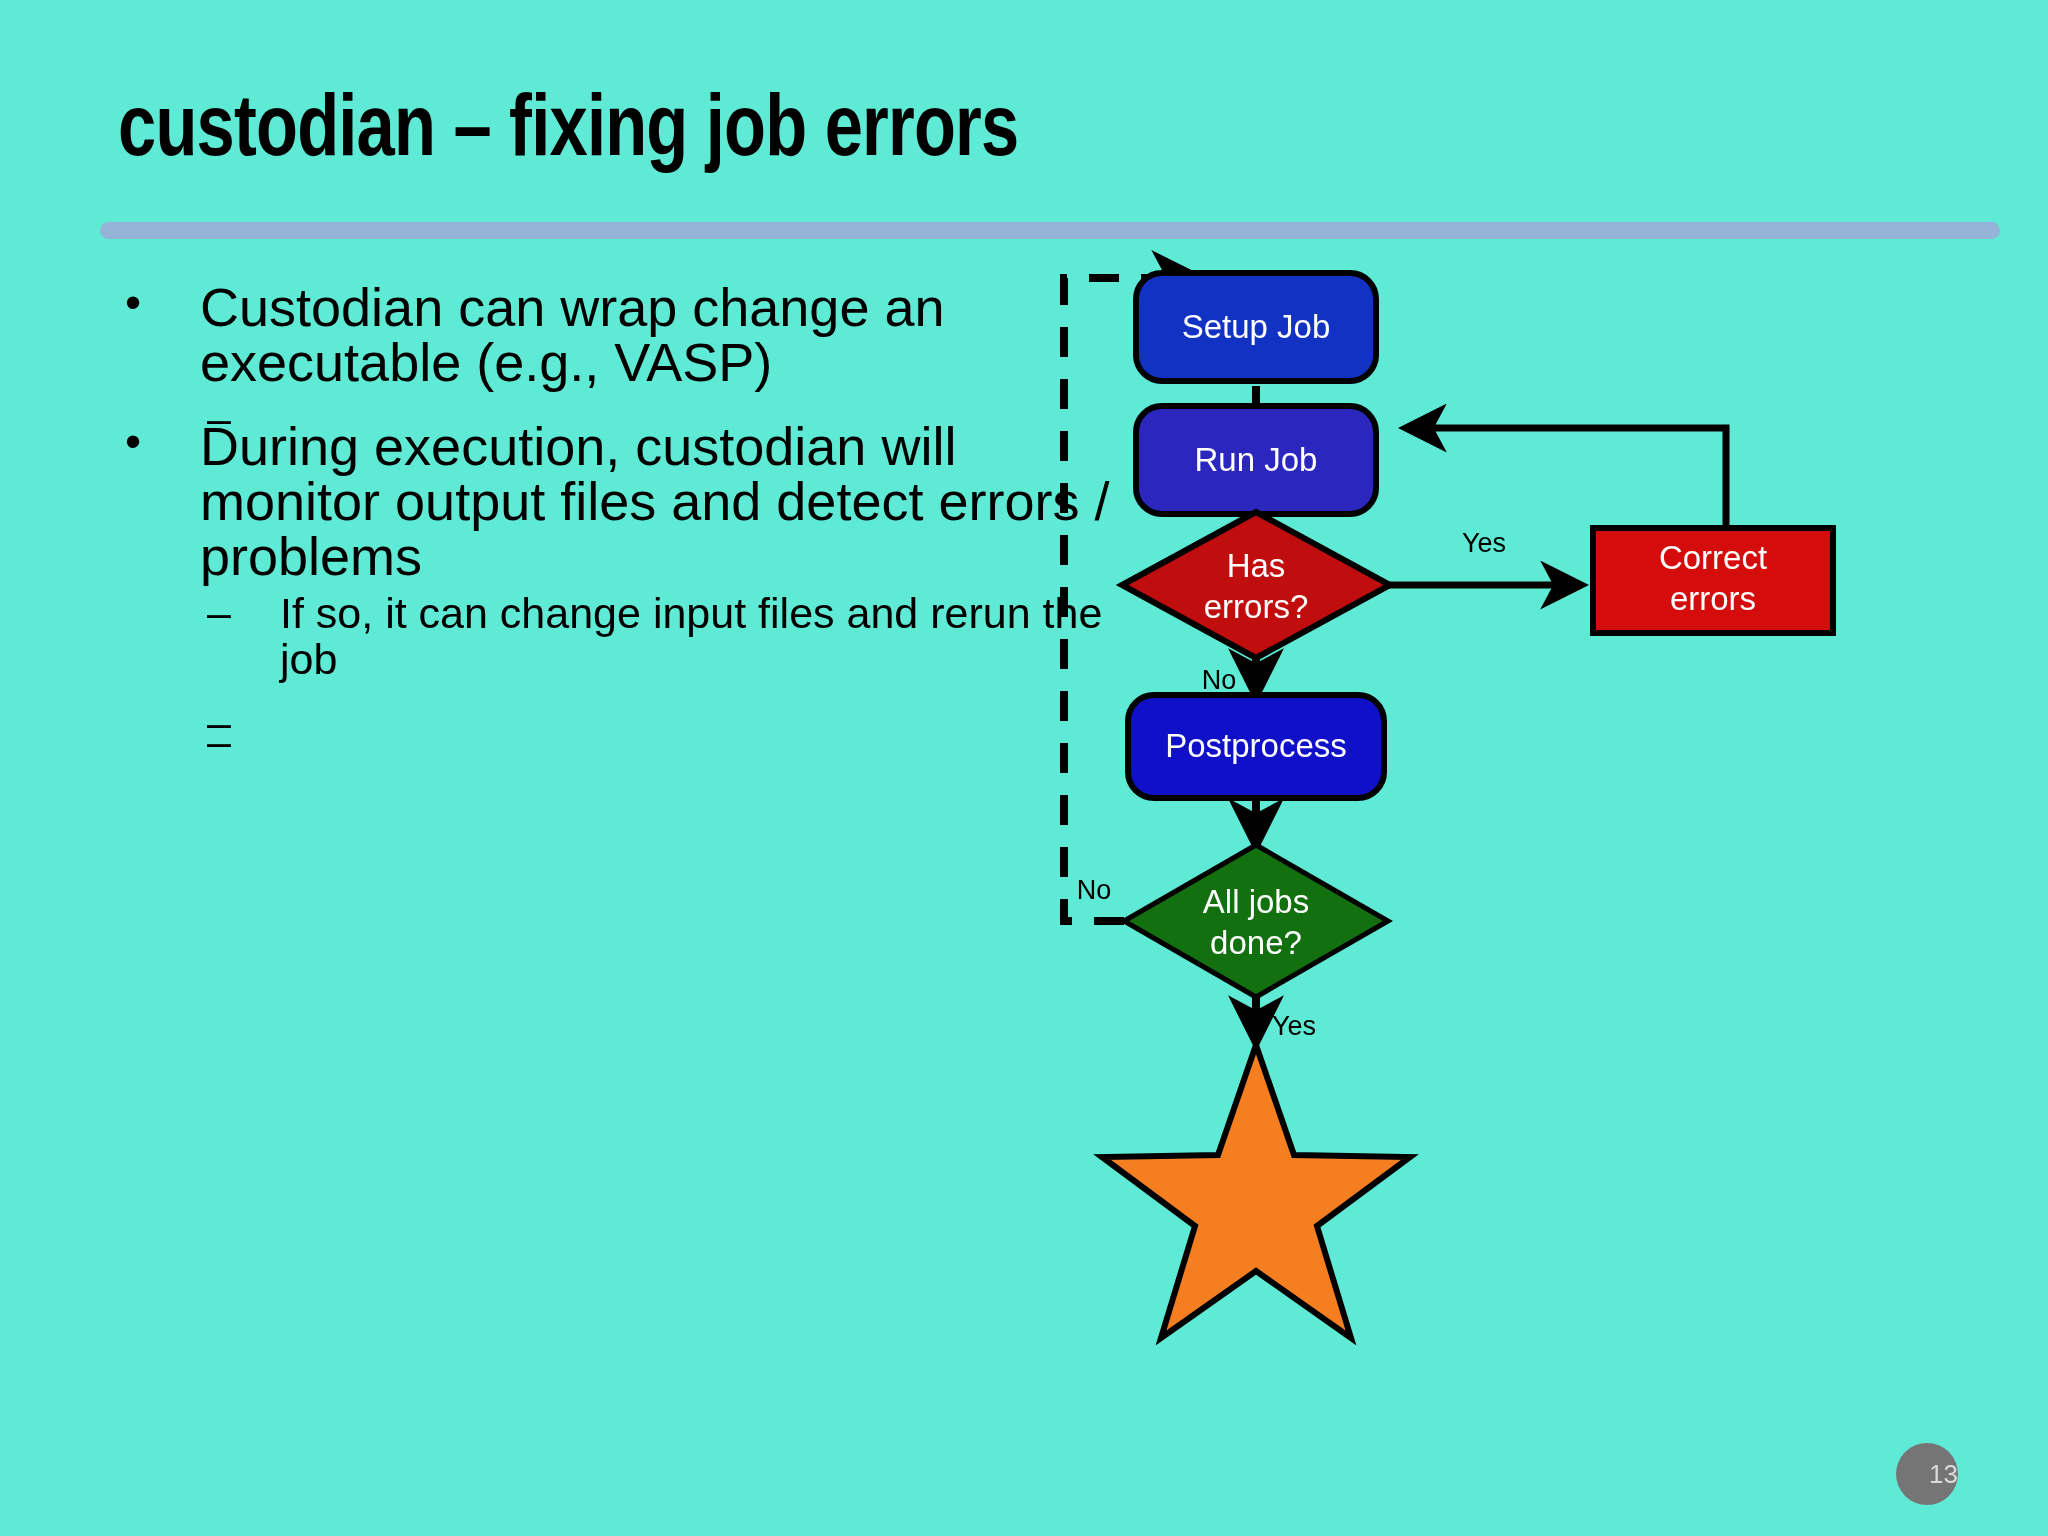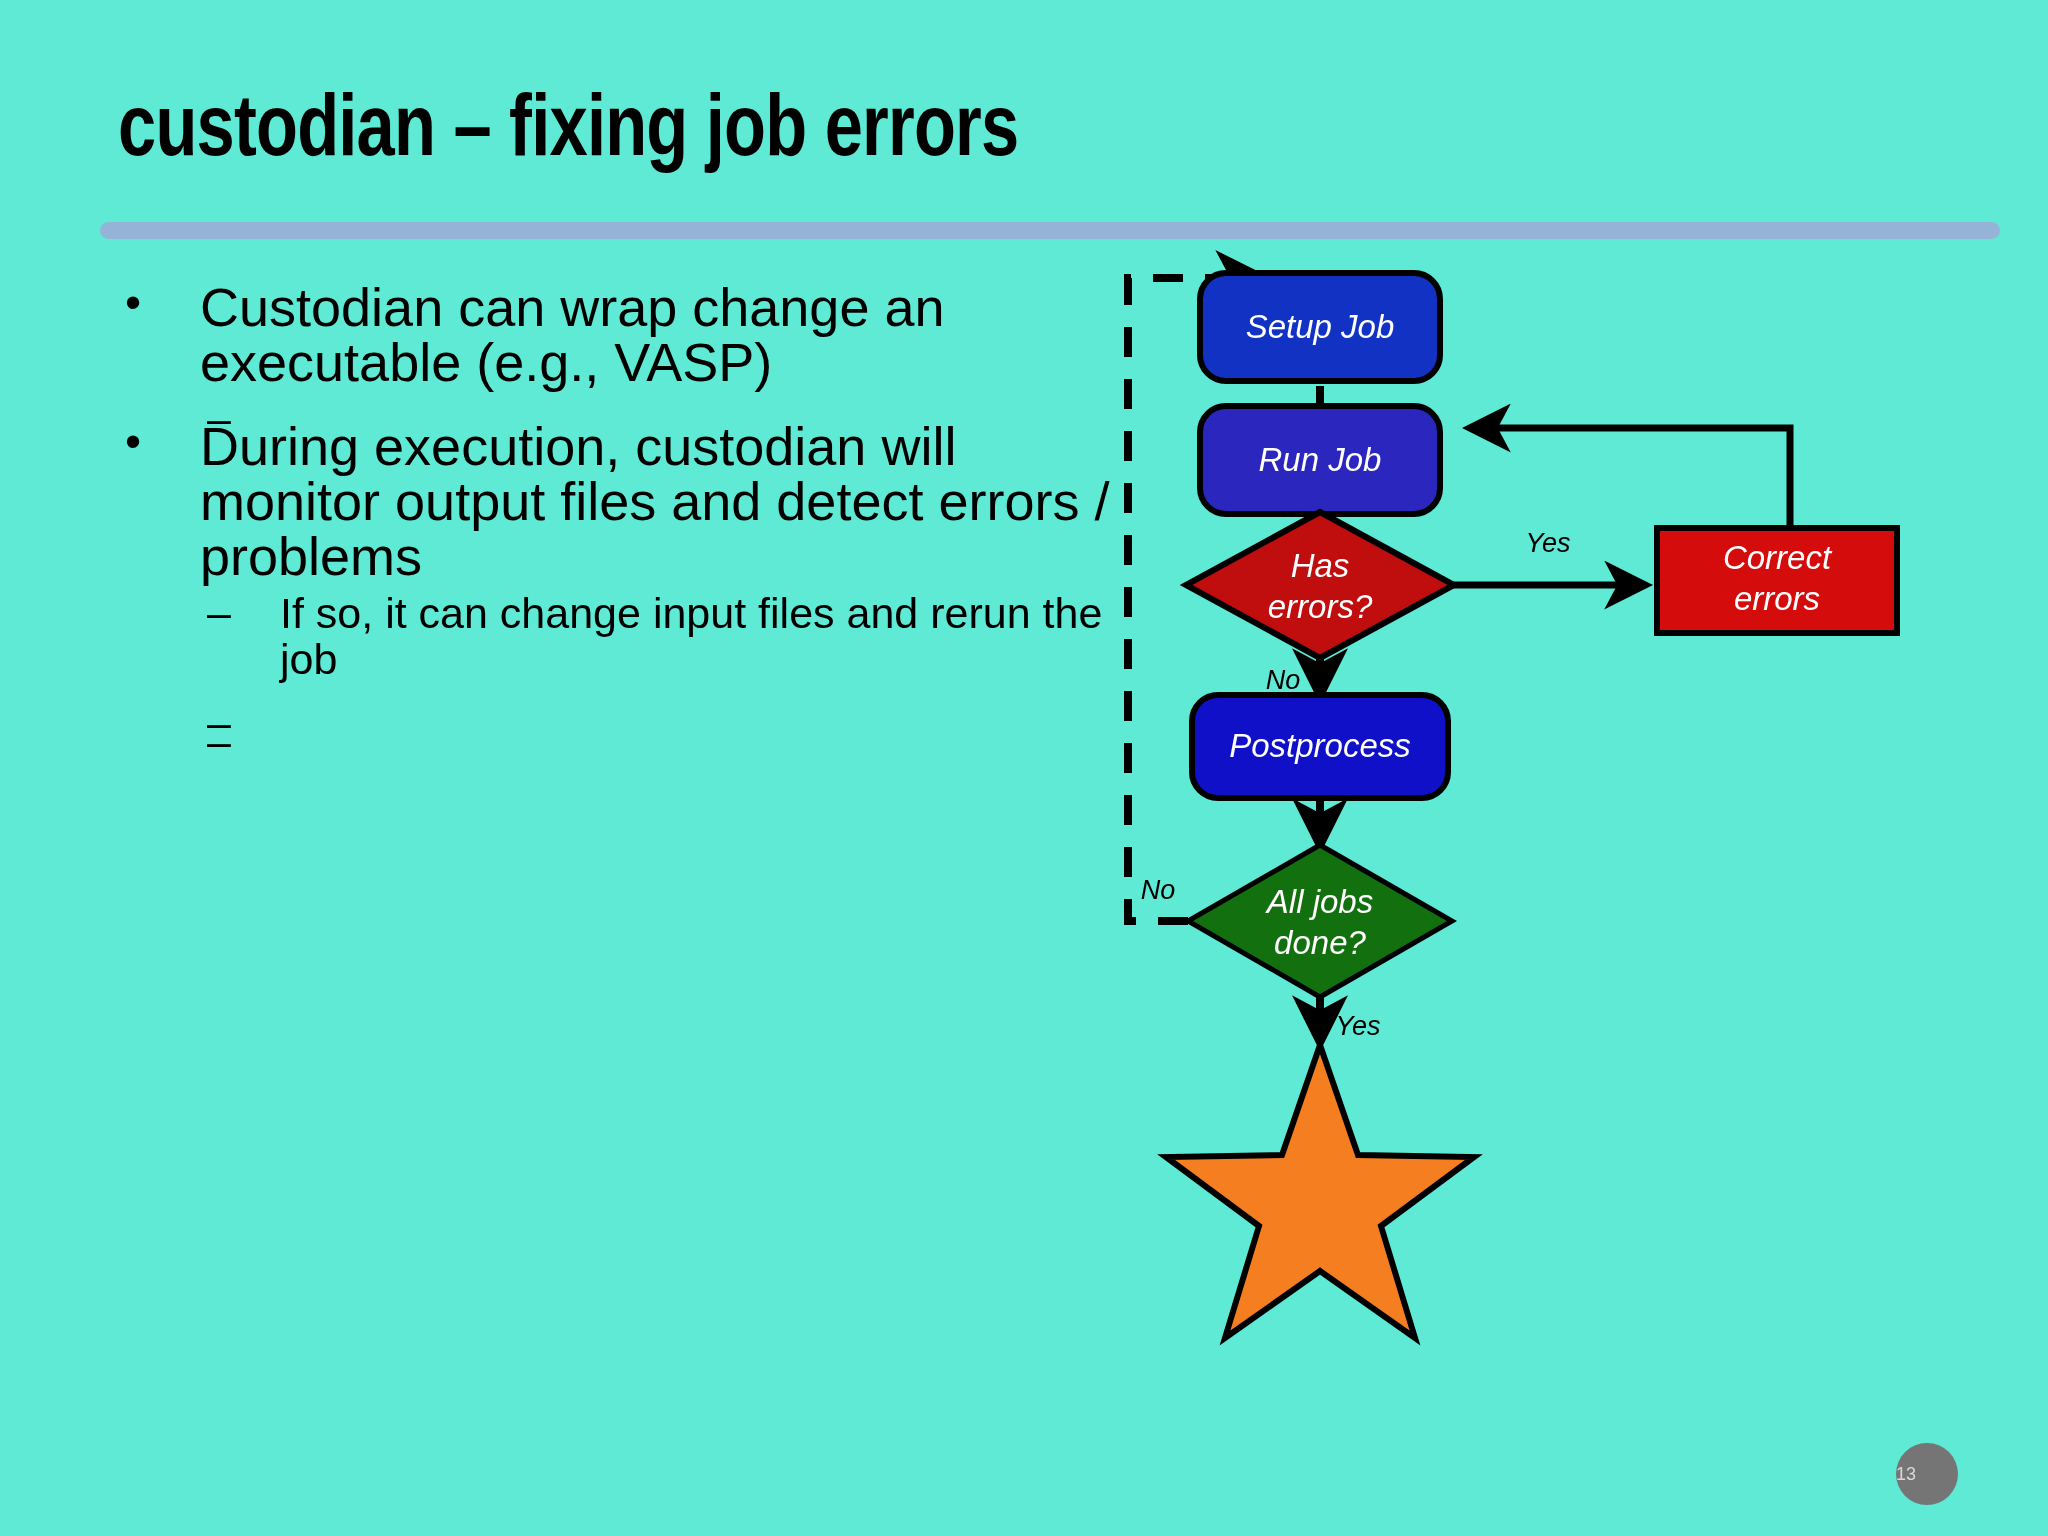--- a/index.html
+++ b/index.html
@@ -81,25 +81,24 @@
     top: -1px;
     font-size: 43px;
     line-height: 1.05;
   }
   .gap { height: 22px; }
   .gap-sm { height: 12px; }
 
   
   #flow {
     position: absolute;
-    left: 1120px;
+    left: 1056px;
     top: 190px;
     width: 920px;
     height: 1230px;
-    font-style: italic;
   }
   #flow svg { display: block; }
 
   .node-label {
     fill: #ffffff;
     font-family: "Liberation Sans", sans-serif;
     font-size: 33px;
     text-anchor: middle;
     dominant-baseline: middle;
     paint-order: stroke;
@@ -115,22 +114,22 @@
   
   #page-number {
     position: absolute;
     left: 1896px;
     top: 1443px;
     width: 62px;
     height: 62px;
     border-radius: 50%;
     background: #757576;
     color: #d9d9da;
-    font-size: 18px;
-    text-align: left;
+    font-size: 26px;
+    text-align: right;
     line-height: 62px;
   }
 </style>
 </head>
 <body>
 
 <div id="slide">
 
   <div id="title">custodian – fixing job errors</div>
 

